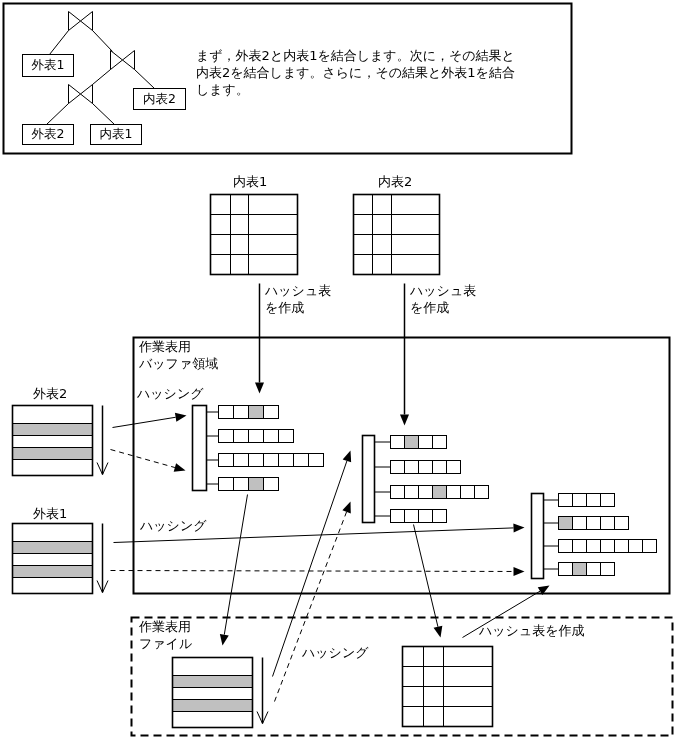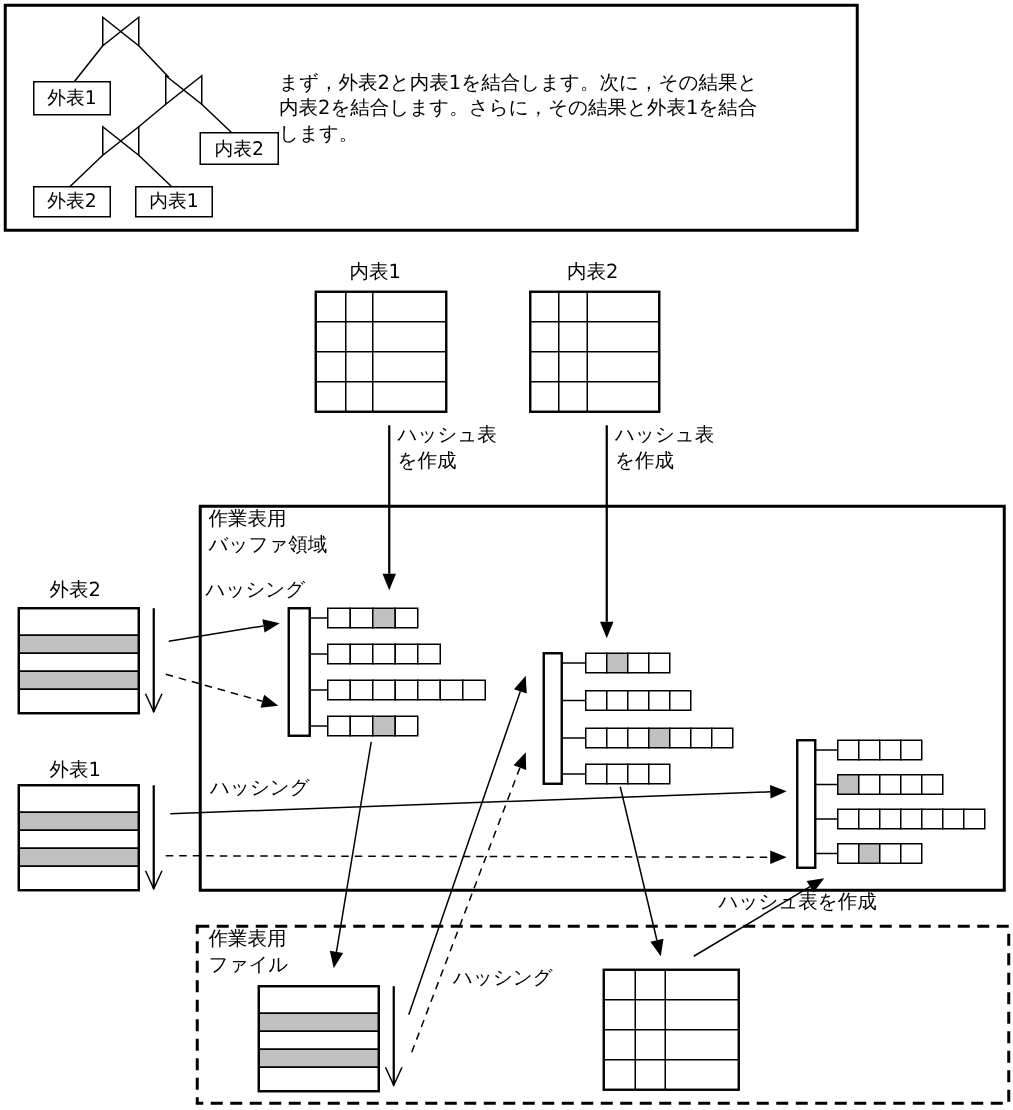--- a/index.html
+++ b/index.html
@@ -191,21 +191,21 @@
           <rect x="642" y="539" width="14" height="13" fill="#fff" stroke="#000000"></rect>
           <line x1="543" y1="568.5" x2="558" y2="568.5" stroke="#000000"></line>
           <rect x="558" y="562" width="14" height="13" fill="#fff" stroke="#000000"></rect>
           <rect x="572" y="562" width="14" height="13" fill="#c0c0c0" stroke="#000000"></rect>
           <rect x="586" y="562" width="14" height="13" fill="#fff" stroke="#000000"></rect>
           <rect x="600" y="562" width="14" height="13" fill="#fff" stroke="#000000"></rect>
         </g>
       </g>
   </svg>
 
-  <div class="lbl" style="left:186px;top:47px;width:370px">まず，外表2と内表1を結合します。次に，その結果と
+  <div class="lbl" style="left:196px;top:47px;width:370px">まず，外表2と内表1を結合します。次に，その結果と
 内表2を結合します。さらに，その結果と外表1を結合
 します。</div>
 
   <div class="node" style="left:22px;top:54px;width:50px;height:21px">
     <span>外表1</span>
     </div>
   <div class="node" style="left:133px;top:88px;width:51px;height:20px">
     <span>内表2</span>
     </div>
   <div class="node" style="left:22px;top:124px;width:50px;height:19px">
@@ -227,14 +227,14 @@
 バッファ領域</div>
   <div class="lbl" style="left:137px;top:385px">ハッシング</div>
 
   <div class="lbl" style="left:33px;top:385px">外表2</div>
   <div class="lbl" style="left:33px;top:505px">外表1</div>
   <div class="lbl" style="left:140px;top:517px">ハッシング</div>
 
   <div class="lbl" style="left:139px;top:618px">作業表用
 ファイル</div>
   <div class="lbl" style="left:302px;top:644px">ハッシング</div>
-  <div class="lbl" style="left:479px;top:593px">ハッシュ表を作成</div>
+  <div class="lbl" style="left:479px;top:622px">ハッシュ表を作成</div>
 </div>
 
 </body></html>

